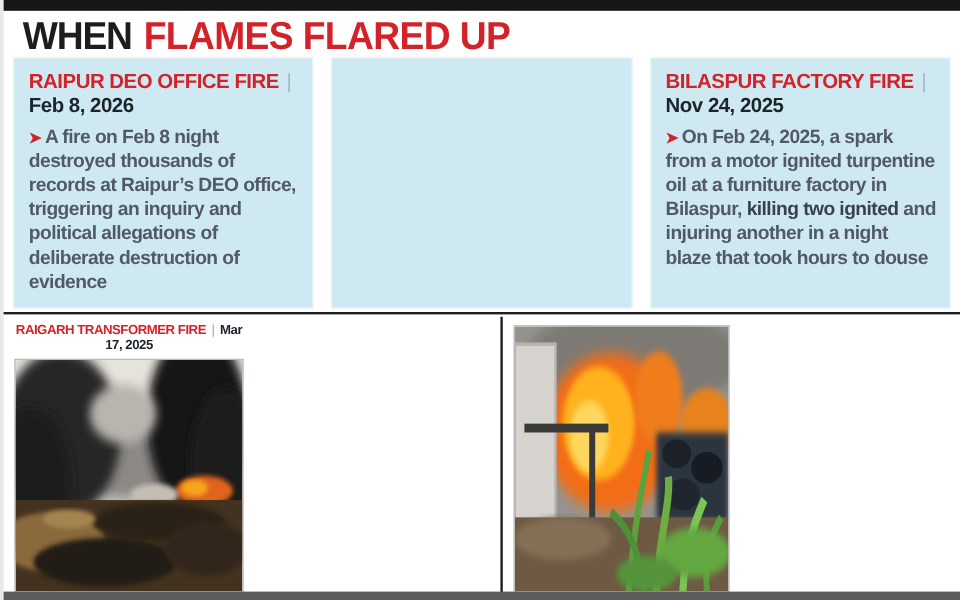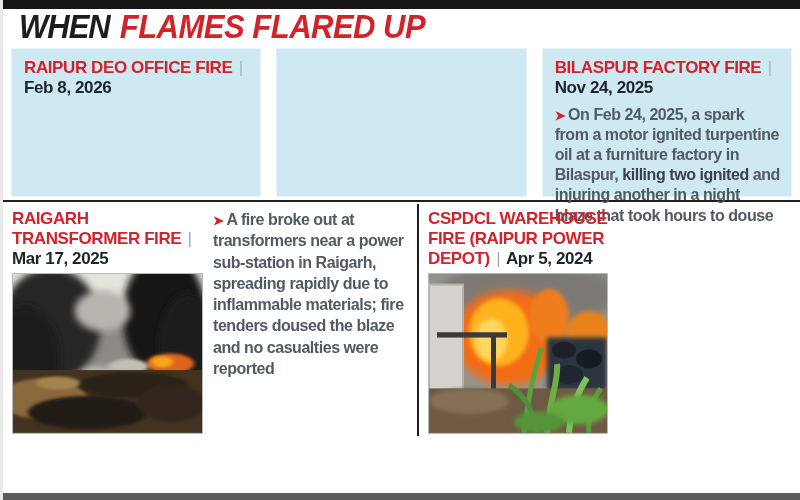--- a/index.html
+++ b/index.html
@@ -9,33 +9,33 @@
     font-family:"Liberation Sans", sans-serif;
     overflow:hidden;
     position:relative;
   }
   .frame { position:absolute; inset:0; border-left:3px solid #e9e9e9; box-sizing:border-box; }
 
   .top-bar { height:9px; background:#161616; width:100%; }
 
   .masthead {
     padding:3px 14px 2px 16px;
-    height:34px; display:flex; align-items:flex-end; gap:10px;font-style:italic;
+    height:34px; display:flex; align-items:flex-start; gap:10px;
   }
   .masthead .t-black {
     color:#1d1d1d; font-size:31px; font-weight:bold; letter-spacing:-1px;
     transform:scaleY(1.05); display:inline-block;
   }
   .masthead .t-red {
     color:#d2232a; font-size:31px; font-weight:bold; letter-spacing:-0.5px;
     transform:scaleY(1.05); display:inline-block;
   }
 
   .top-row {
-    display:flex; gap:15px; padding:0 8px; height:149px; box-sizing:border-box;
+    display:flex; gap:15px; padding:0 8px; height:209px; box-sizing:border-box;justify-content:flex-end;
   }
   .panel {
     flex:1; background:#cfe9f2; padding:9px 11px 6px 12px; box-sizing:border-box;
     border:1px solid #e6f2f6;
   }
   .panel-title { font-size:17px; font-weight:bold; letter-spacing:-0.4px; line-height:1.2; }
   .panel-title .red { color:#d2232a; }
   .panel-title .sep { color:#9fb9c2; font-weight:normal; padding:0 2px; }
   .panel-title .date { color:#1c242b; }
   .body-copy {
@@ -47,21 +47,21 @@
 
   .section-divider { border-top:2px solid #1e1e1e; margin-top:3px; }
 
   .bottom-row { display:flex; height:236px; position:relative; }
   .v-divider { width:2px; background:#1e1e1e; margin:2px 0; }
 
   .b-block { box-sizing:border-box; padding:5px 8px 4px 9px; display:grid; }
   .b-left  { width:414px; grid-template-columns:191px 1fr; grid-template-rows:auto 1fr; column-gap:10px; }
   .b-right { flex:1; grid-template-columns:180px 1fr; grid-template-rows:auto 1fr; column-gap:10px; }
 
-  .b-title { grid-column:1; grid-row:1; font-size:17px; font-weight:bold; letter-spacing:-0.4px; line-height:1.18; padding-top:2px; }
+  .b-title { grid-column:1; grid-row:1; font-size:11px; font-weight:bold; letter-spacing:-0.4px; line-height:1.18; padding-top:2px;text-align:center; }
   .b-title .red { color:#d2232a; }
   .b-title .sep { color:#9fa7ad; font-weight:normal; padding:0 2px; }
   .b-title .date { color:#1c242b; }
 
   .b-photo {
     grid-column:1; grid-row:2; margin-top:4px;
     border:1px solid #b9b9b9; background:#ddd; overflow:hidden;
   }
   .b-photo svg { width:100%; height:100%; display:block; }
 
@@ -86,20 +86,23 @@
     <span class="t-red">FLAMES FLARED UP</span>
   </div>
 
   <div class="top-row">
 
     <div class="panel">
       <div class="panel-title">
         <span class="red">RAIPUR DEO OFFICE FIRE</span>
         <span class="sep">|</span>
         <span class="date">Feb 8, 2026</span>
+      </div>
+      <div class="body-copy">
+        <span class="arrow">➤</span><span>A fire on Feb 8 night destroyed thousands of records at Raipur’s DEO office, triggering an inquiry and political allegations of deliberate destruction of evidence</span>
       </div>
     </div>
 
     <div class="panel">
     </div>
 
     <div class="panel">
       <div class="panel-title">
         <span class="red">BILASPUR FACTORY FIRE</span>
         <span class="sep">|</span>
@@ -144,33 +147,25 @@
           <ellipse cx="150" cy="95" rx="11" ry="6" fill="#f7a51e" filter="url(#blur2)"></ellipse>
           <ellipse cx="116" cy="100" rx="20" ry="8" fill="#c4bdb4" filter="url(#blur2)"></ellipse>
           <rect y="104" width="190" height="68" fill="#43321f"></rect>
           <ellipse cx="30" cy="135" rx="45" ry="22" fill="#8a6a3c" filter="url(#blur2)"></ellipse>
           <ellipse cx="120" cy="120" rx="55" ry="14" fill="#2b2118" filter="url(#blur2)"></ellipse>
           <ellipse cx="75" cy="150" rx="60" ry="18" fill="#241a12" filter="url(#blur2)"></ellipse>
           <ellipse cx="160" cy="140" rx="35" ry="20" fill="#33271a" filter="url(#blur2)"></ellipse>
           <ellipse cx="45" cy="118" rx="22" ry="7" fill="#a5854f" filter="url(#blur2)"></ellipse>
         </svg>
       </div>
-      <div class="b-copy">
-        <span class="arrow">➤</span><span>A fire broke out at transformers near a power sub-station in Raigarh, spreading rapidly due to inflammable materials; fire tenders doused the blaze and no casualties were reported</span>
-      </div>
     </div>
 
     <div class="v-divider"></div>
 
     <div class="b-block b-right">
-      <div class="b-title">
-        <span class="red">CSPDCL WAREHOUSE FIRE (RAIPUR POWER DEPOT)</span>
-        <span class="sep">|</span>
-        <span class="date">Apr 5, 2024</span>
-      </div>
       <div class="b-photo">
         <svg viewBox="0 0 178 150" preserveAspectRatio="none" aria-hidden="true">
           <defs>
             <filter id="blur3">
                 <feGaussianBlur stdDeviation="4"></feGaussianBlur>
               </filter>
             <filter id="blur4">
                 <feGaussianBlur stdDeviation="2"></feGaussianBlur>
               </filter>
           </defs>

